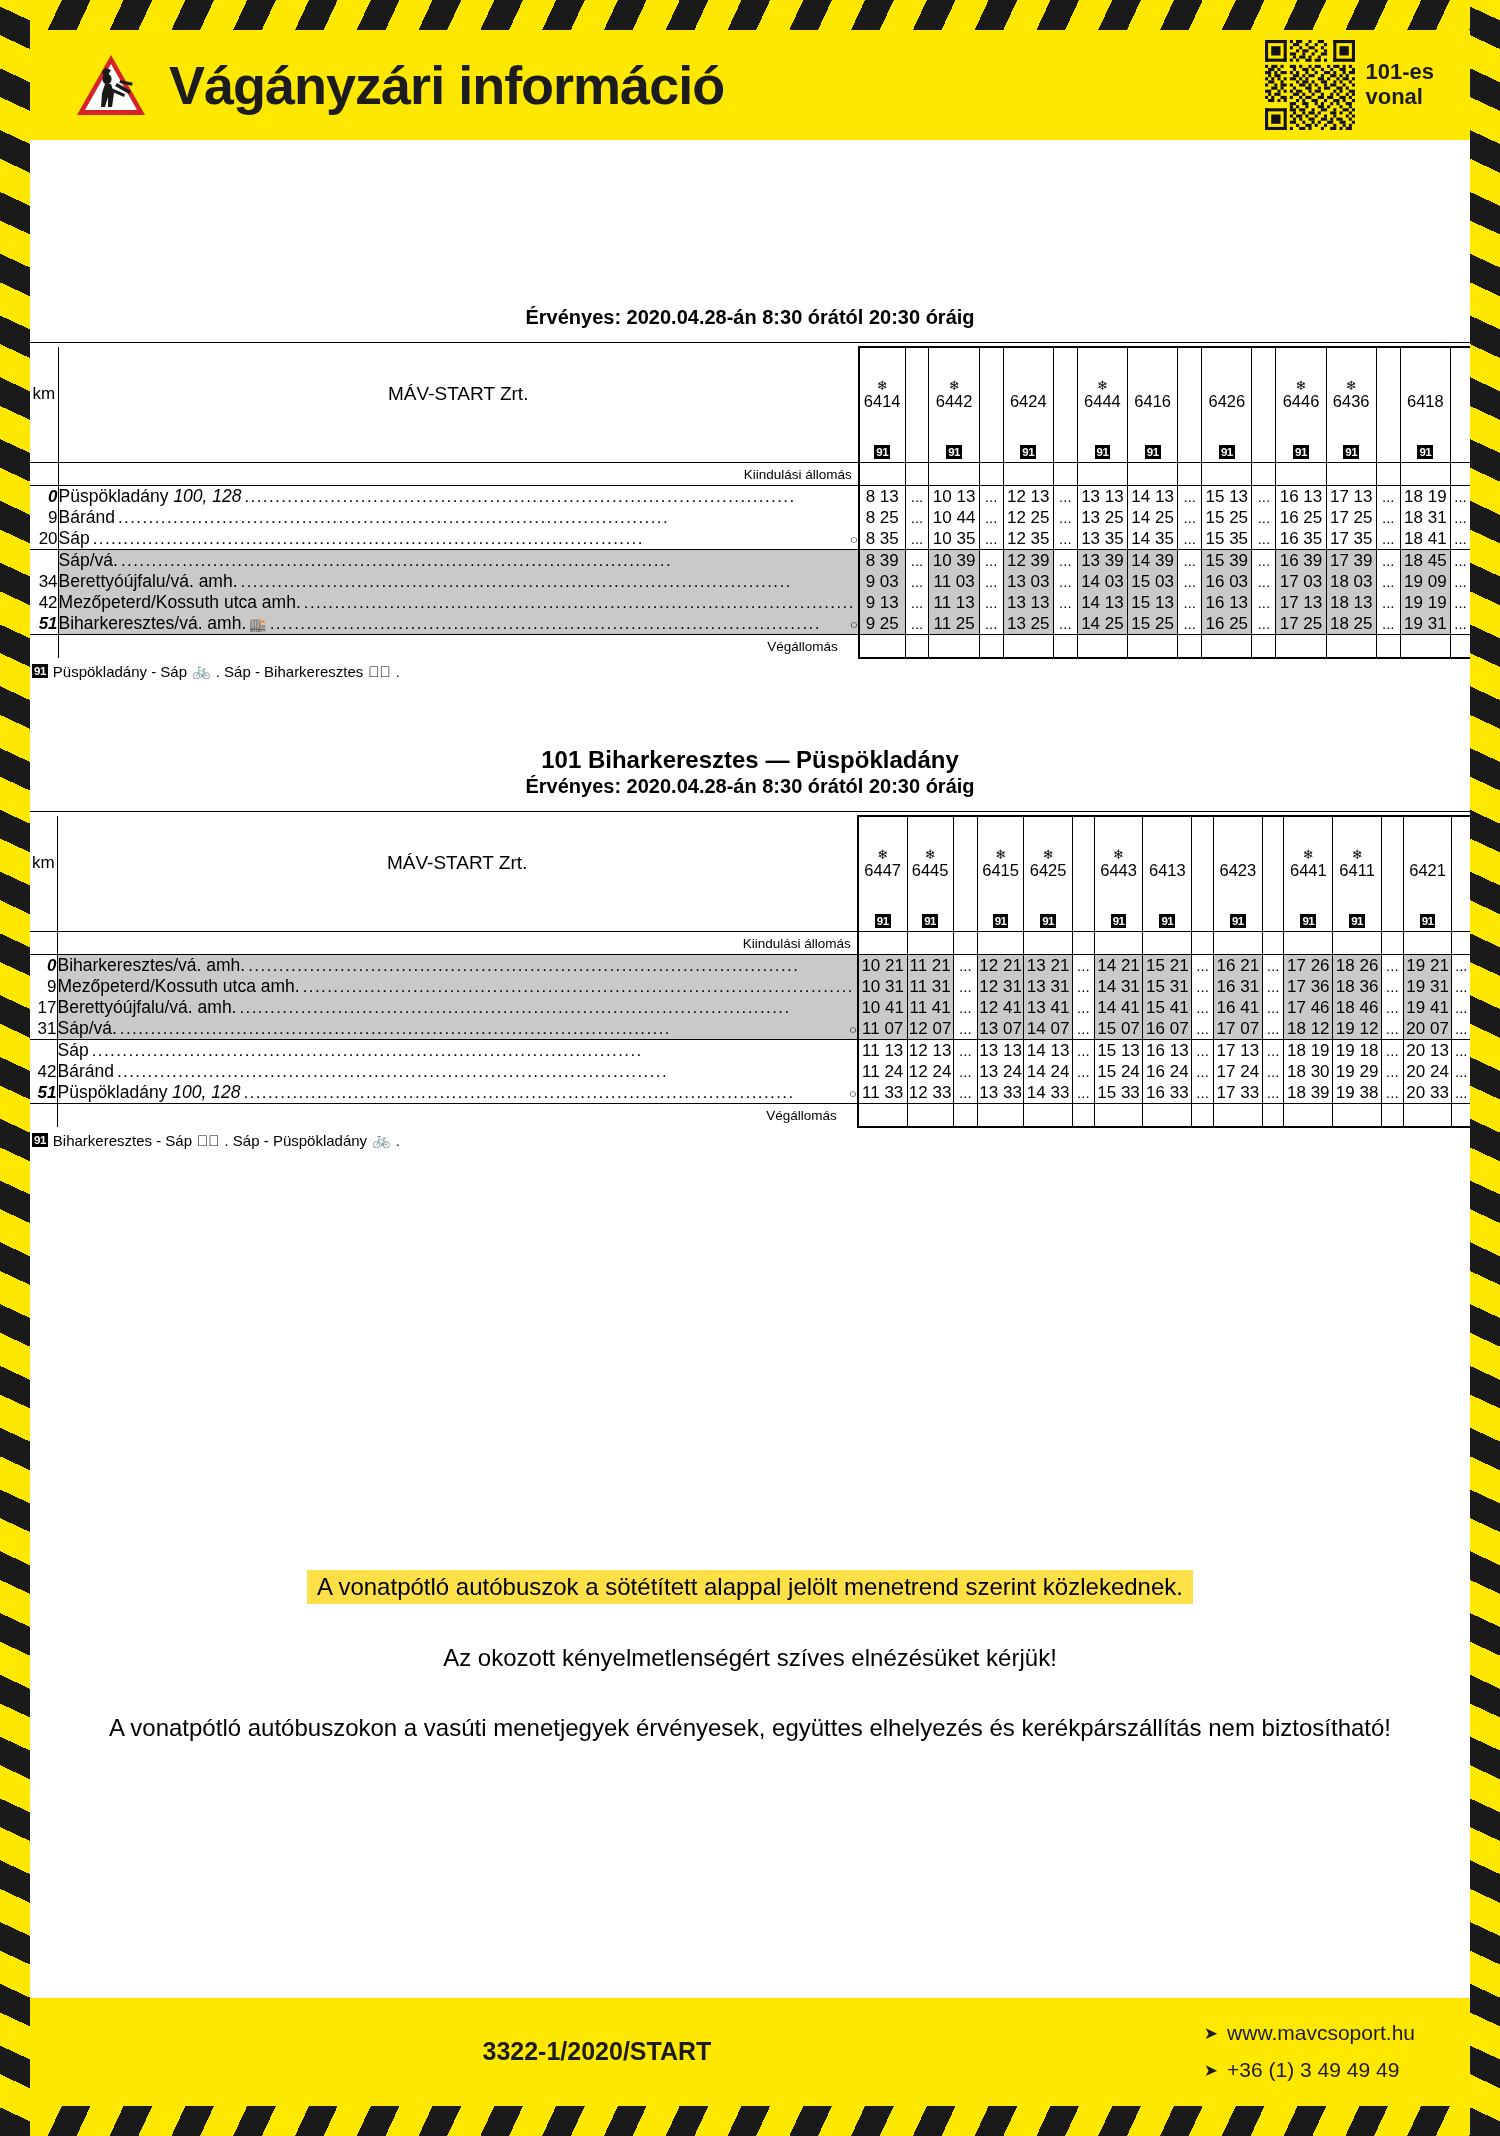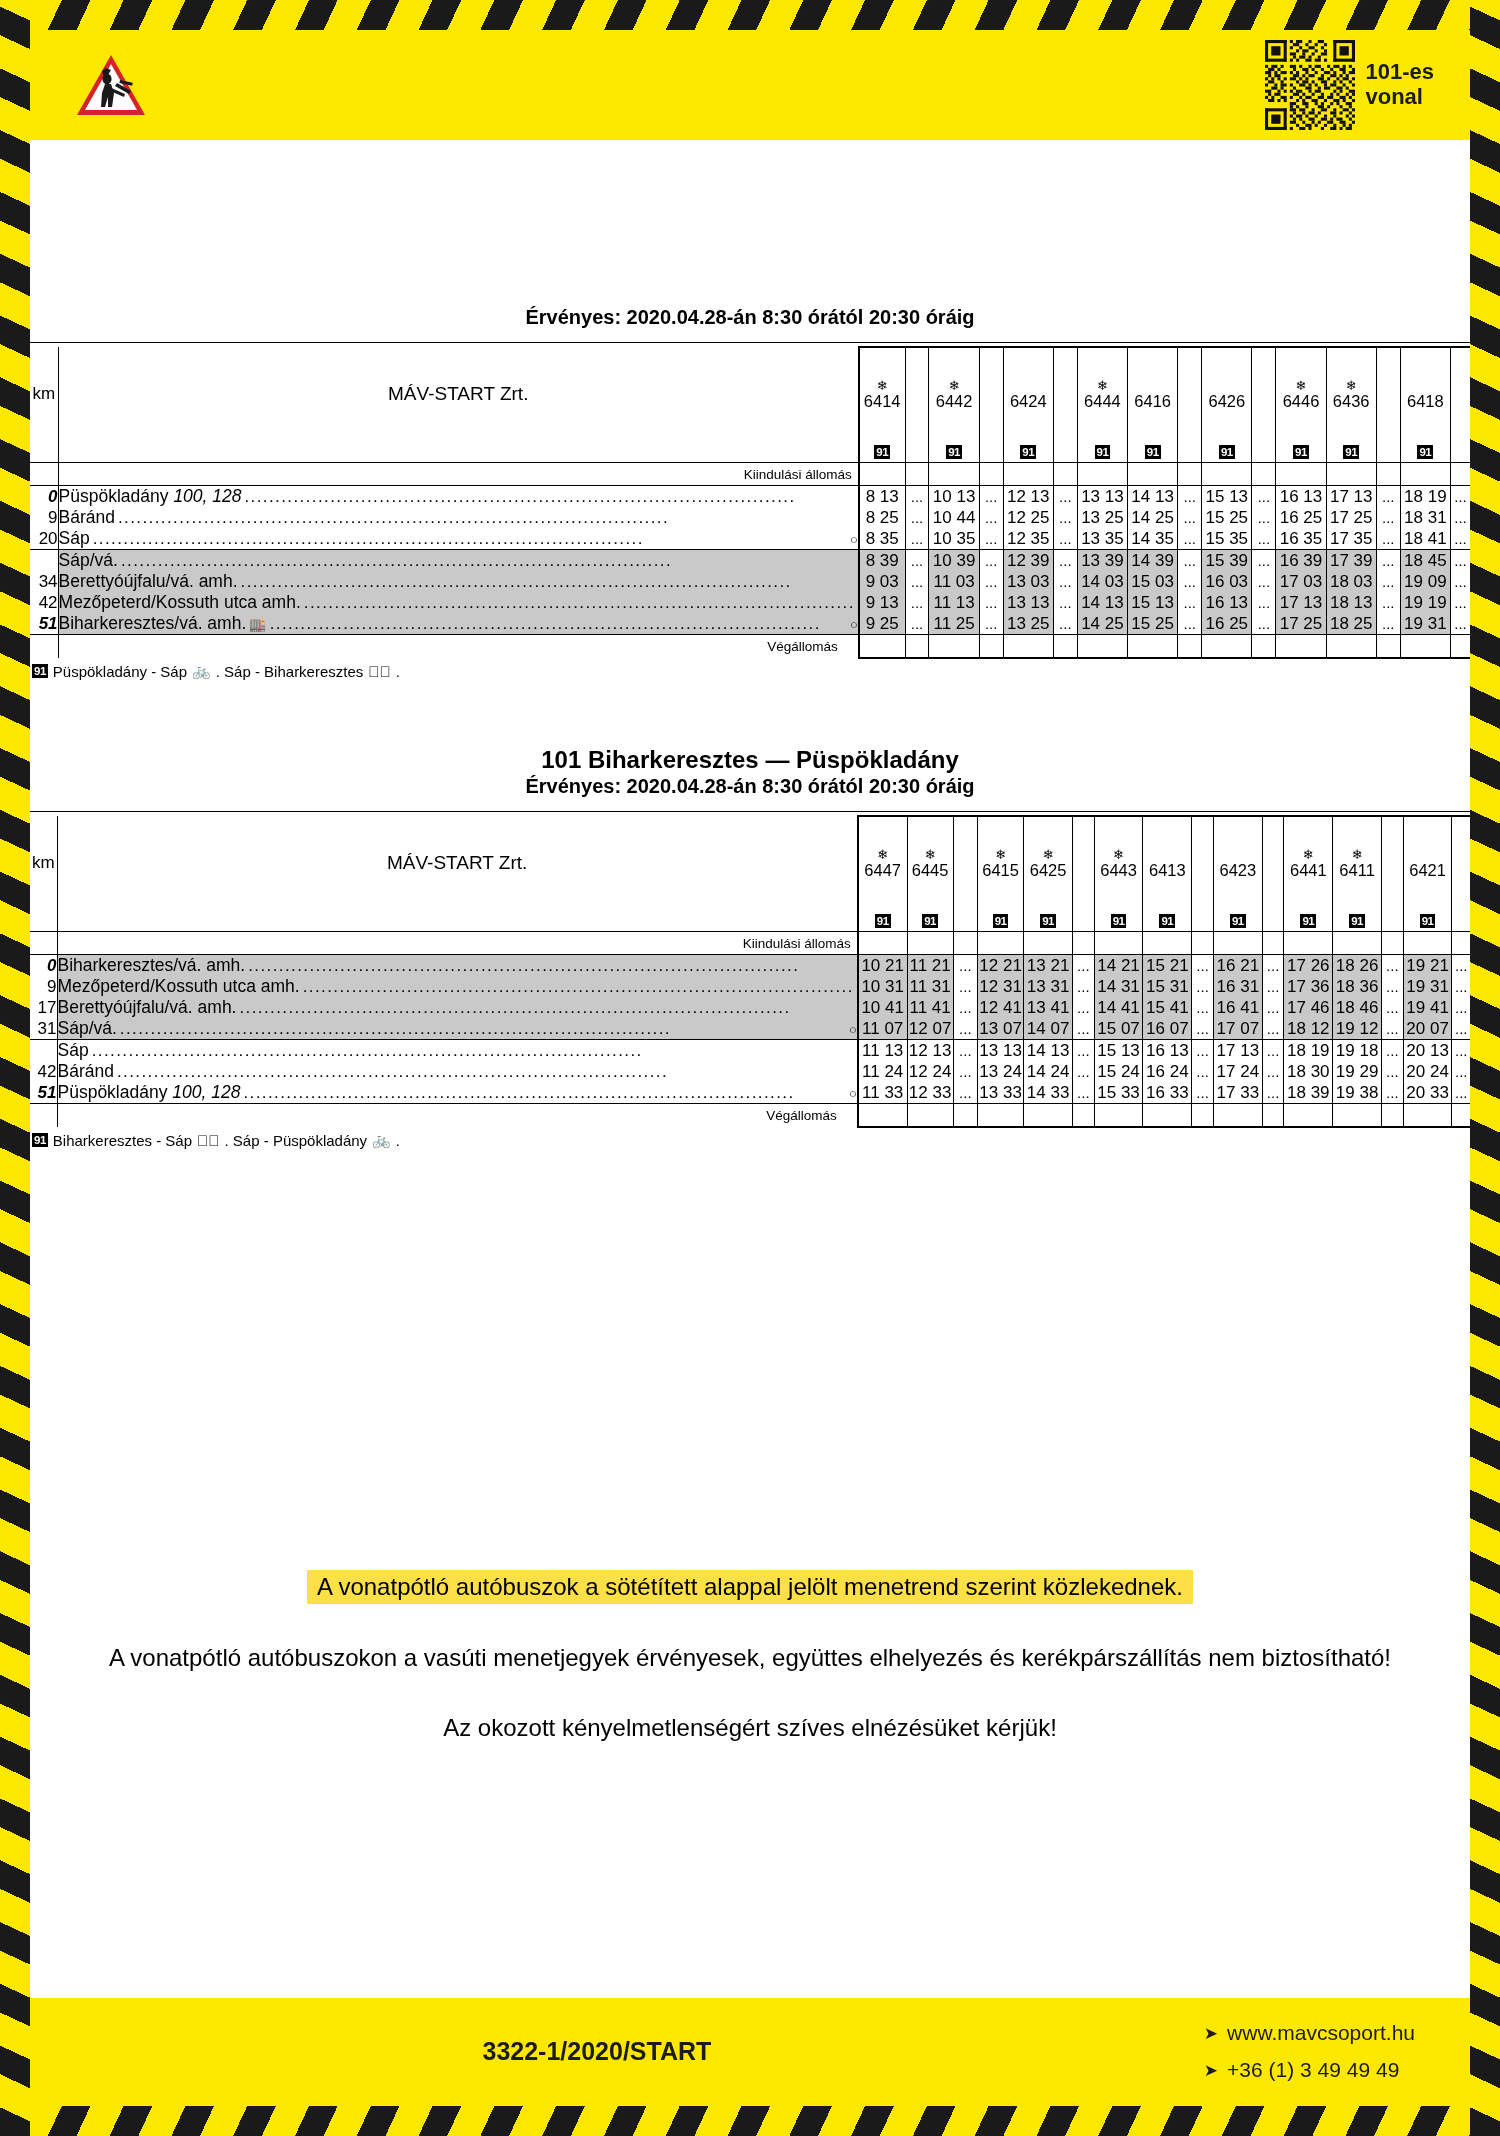--- a/index.html
+++ b/index.html
@@ -247,20 +247,21 @@
         <g fill="#1a1a1a">
           <ellipse cx="32" cy="26" rx="4.6" ry="5.4"></ellipse>
           <path d="M28 22 L27 18 L31 15 L36 17 L33 22 Z"></path>
           <path d="M30 31 L36 31 L39 40 L37 54 L33 54 L33 44 L30 54 L26 54 L27 40 Z"></path>
           <path d="M34 34 L50 41 L49 44 L33 37 Z"></path>
           <path d="M42 30 L56 38 L54 41 L40 33 Z"></path>
           <rect x="45" y="27" width="13" height="3" transform="rotate(12 45 27)"></rect>
         </g>
       </svg>
     </div>
+    <div class="banner-title">Vágányzári információ</div>
     <div class="qr-wrap">
       <svg class="qr" viewBox="0 0 29 29">
         <rect width="29" height="29" fill="#ffe800"></rect>
         <g fill="#111">
           <rect x="0" y="0" width="7" height="1"></rect>
             <rect x="0" y="6" width="7" height="1"></rect>
           <rect x="0" y="0" width="1" height="7"></rect>
             <rect x="6" y="0" width="1" height="7"></rect>
           <rect x="2" y="2" width="3" height="3"></rect>
           <rect x="22" y="0" width="7" height="1"></rect>
@@ -1119,22 +1120,22 @@
       <span>Biharkeresztes - Sáp </span>
       <span>🚲⃠</span>
       <span>. Sáp - Püspökladány </span>
       <span>🚲</span>
       <span>.</span>
     </div>
   </div>
 
   <div class="notices">
     <div class="notice-hl">A vonatpótló autóbuszok a sötétített alappal jelölt menetrend szerint közlekednek.</div>
+    <div class="notice">Az okozott kényelmetlenségért szíves elnézésüket kérjük!</div>
     <div class="notice">A vonatpótló autóbuszokon a vasúti menetjegyek érvényesek, együttes elhelyezés és kerékpárszállítás nem biztosítható!</div>
-    <div class="notice">Az okozott kényelmetlenségért szíves elnézésüket kérjük!</div>
   </div>
 
   <div class="footer">
     <div class="doc-id">
       <div>3322-1/2020/START</div>
     </div>
     <div class="contact">
       <div>
         <span class="arrow">➤</span>
         <span>www.mavcsoport.hu</span>

